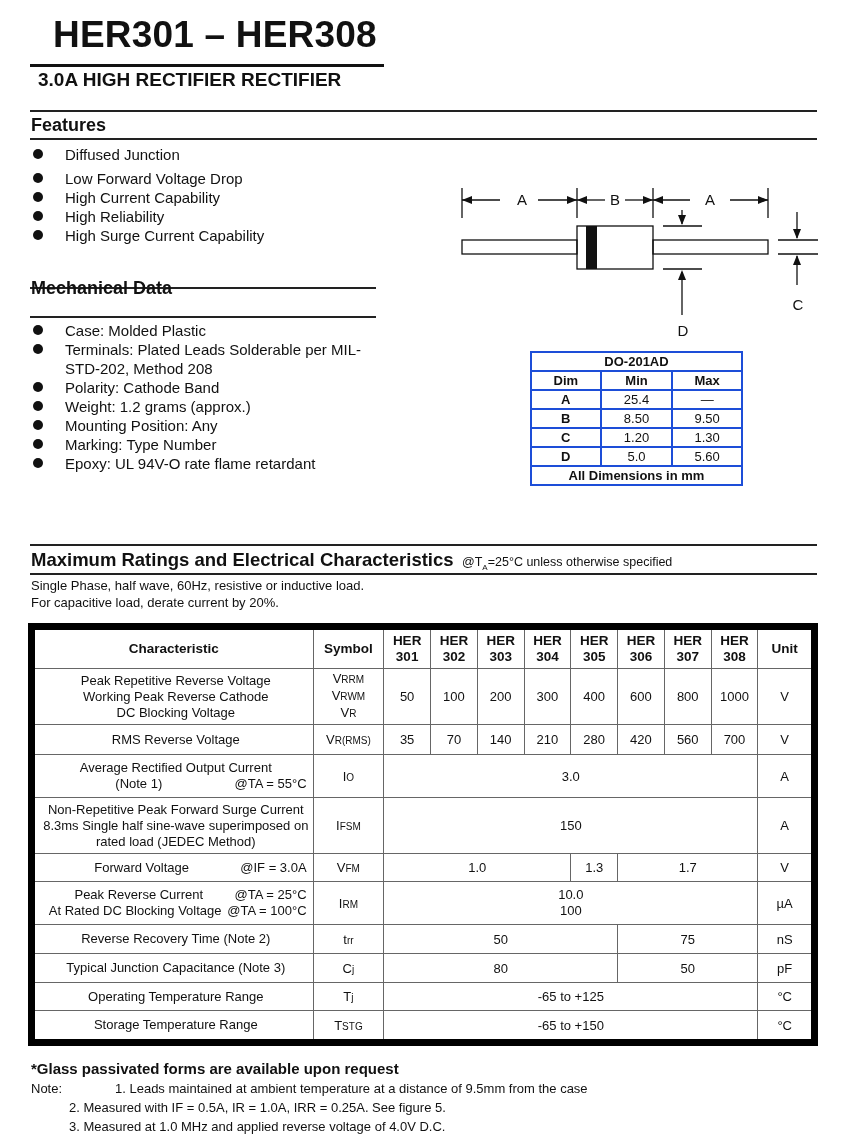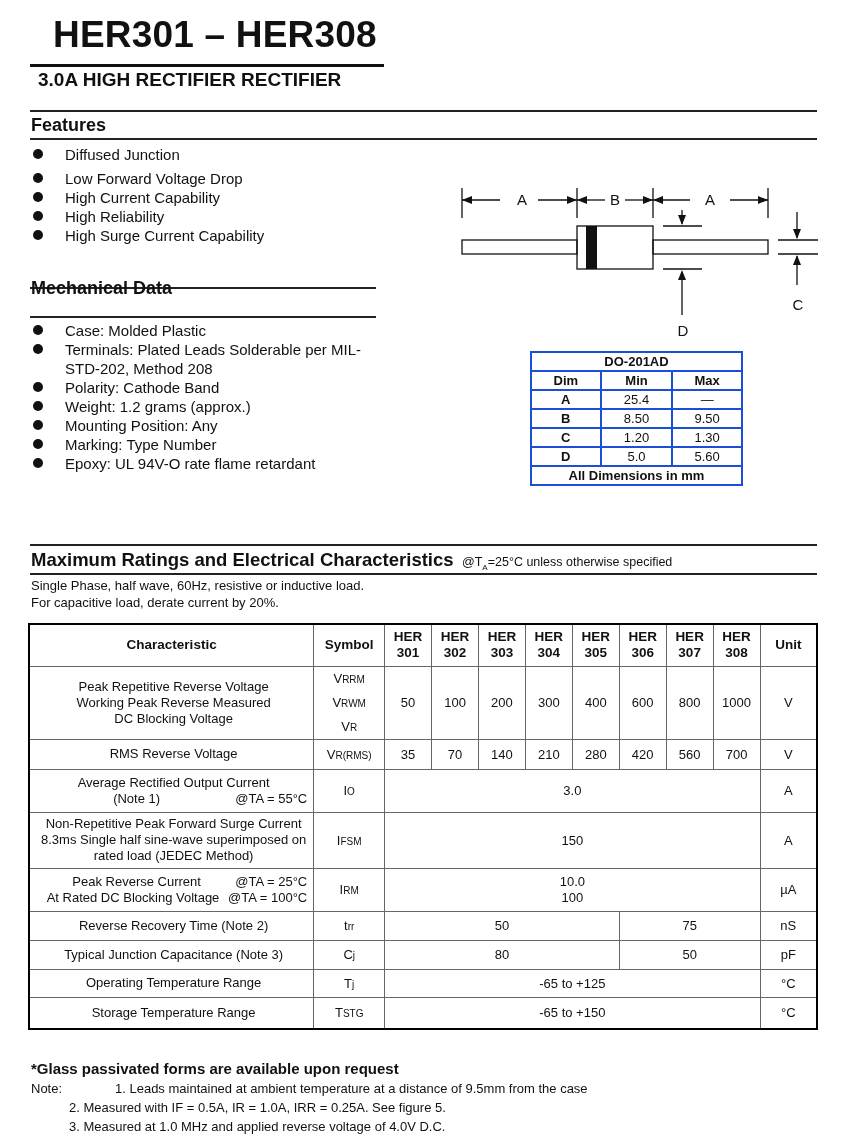--- a/index.html
+++ b/index.html
@@ -10,21 +10,21 @@
   .subtitle { left: 38px; top: 69px; font-size: 19px; font-weight: bold; }
   .sec-rule { height: 2px; background: #222; }
   .sec-head { font-size: 18px; font-weight: bold; }
   ul.bullets { list-style: none; font-size: 15px; }
   ul.bullets li { position: relative; padding-left: 35px; line-height: 19px; }
   ul.bullets li::before { content: ""; position: absolute; left: 3px; top: 4px; width: 10px; height: 10px; border-radius: 50%; background: #111; }
   .dim-table { left: 530px; top: 351px; width: 213px; border-collapse: collapse; border: 2px solid #555; font-size: 13px; }
   .dim-table td { border: 2px solid #1d4ed8; text-align: center; height: 19px; padding: 0; }
   .dim-table .b { font-weight: bold; }
   .main-note { font-size: 13px; line-height: 17px; }
-  table.spec { position: absolute; left: 28px; top: 623px; width: 790px; border-collapse: collapse; border: 2px solid #000000; font-size: 13px; }
+  table.spec { position: absolute; left: 28px; top: 623px; width: 790px; border-collapse: collapse; border: 7px solid #000000; font-size: 13px; }
   table.spec td, table.spec th { border: 1px solid #666; text-align: center; padding: 0 4px; }
   table.spec th { font-weight: bold; font-size: 13.5px; line-height: 16px; }
   table.spec td.char { text-align: center; padding-left: 8px; line-height: 16px; }
   .cond { float: right; }
   .sym { font-size: 13px; }
   .sym small { font-size: 10px; }
   .footer-b { font-size: 15px; font-weight: bold; }
   .notes { font-size: 13px; line-height: 19px; }
 </style>
 </head>
@@ -180,22 +180,22 @@
     <th><span>HER</span><br><span>303</span></th>
     <th><span>HER</span><br><span>304</span></th>
     <th><span>HER</span><br><span>305</span></th>
     <th><span>HER</span><br><span>306</span></th>
     <th><span>HER</span><br><span>307</span></th>
     <th><span>HER</span><br><span>308</span></th>
     <th>Unit</th>
   </tr>
 
   <tr style="height:56px;">
-    <td class="char"><span>Peak Repetitive Reverse Voltage</span><br><span>Working Peak Reverse Measured</span><br><span>DC Blocking Voltage</span></td>
-    <td class="sym" style="line-height:23px;">
+    <td class="char"><span>Peak Repetitive Reverse Voltage</span><br><span>Working Peak Reverse Cathode</span><br><span>DC Blocking Voltage</span></td>
+    <td class="sym" style="line-height:16px;">
       <span>V</span><small>RRM</small><br>
       <span>V</span><small>RWM</small><br>
       <span>V</span><small>R</small>
     </td>
     <td>50</td>
     <td>100</td>
     <td>200</td>
     <td>300</td>
     <td>400</td>
     <td>600</td>
@@ -225,20 +225,28 @@
     <td>A</td>
   </tr>
 
   <tr style="height:56px;">
     <td class="char"><span>Non-Repetitive Peak Forward Surge Current</span><br><span>8.3ms Single half sine-wave superimposed on</span><br><span>rated load (JEDEC Method)</span></td>
     <td class="sym"><span>I</span><small>FSM</small></td>
     <td colspan="8">150</td>
     <td>A</td>
   </tr>
 
+  <tr style="height:28px;">
+    <td class="char"><span>Forward Voltage</span><span class="cond" style="padding-right:2px;">@IF = 3.0A</span></td>
+    <td class="sym"><span>V</span><small>FM</small></td>
+    <td colspan="4">1.0</td>
+    <td colspan="1">1.3</td>
+    <td colspan="3">1.7</td>
+    <td>V</td>
+  </tr>
 
   <tr style="height:43px;">
     <td class="char">
       <div><span>Peak Reverse Current</span><span class="cond" style="padding-right:2px;">@TA = 25°C</span></div>
       <div><span>At Rated DC Blocking Voltage</span><span class="cond" style="padding-right:2px;">@TA = 100°C</span></div>
     </td>
     <td class="sym"><span>I</span><small>RM</small></td>
     <td colspan="8" style="line-height:16px;"><span>10.0</span><br><span>100</span></td>
     <td>µA</td>
   </tr>

